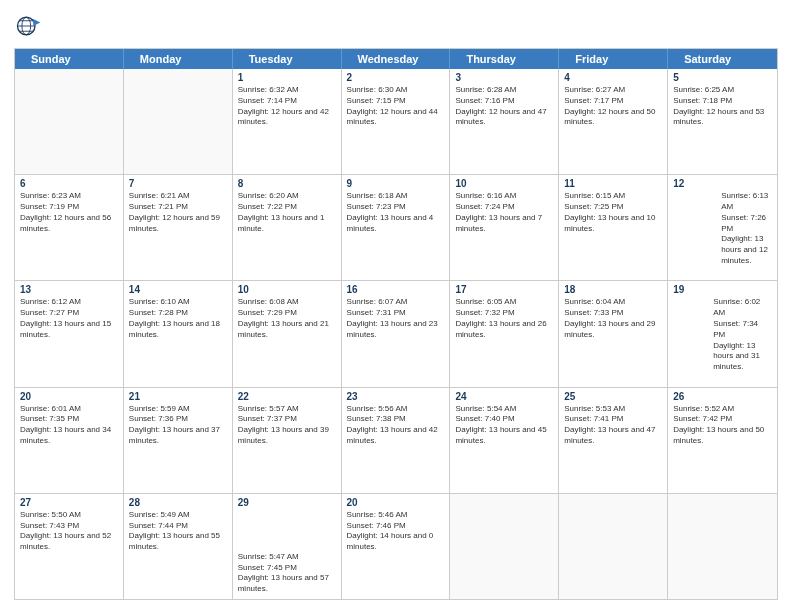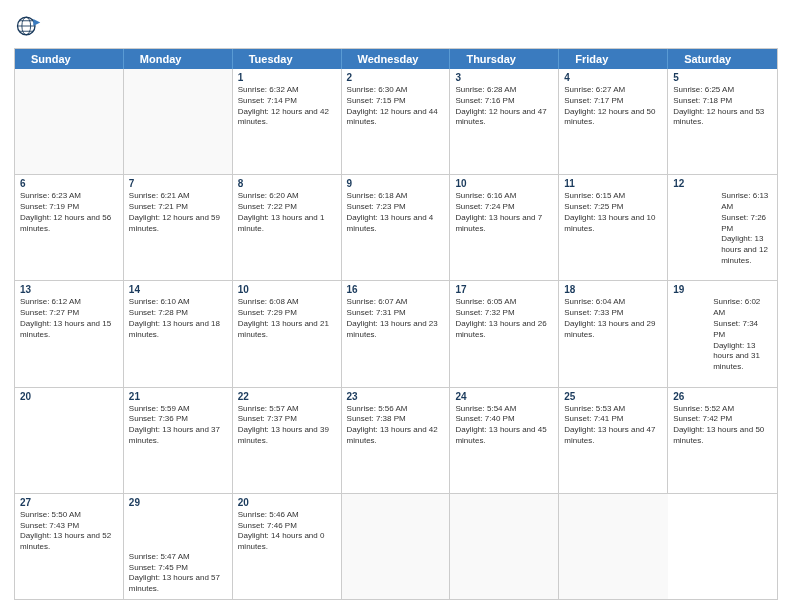--- a/index.html
+++ b/index.html
@@ -269,20 +269,23 @@
           <div class="cal-cell">
             <div class="day-num">19</div>
             <div class="cell-text" style="white-space: pre-line; margin-left: 40px;">Sunrise: 6:02 AM
 Sunset: 7:34 PM
 Daylight: 13 hours and 31 minutes.</div>
           </div>
         </div>
         <div class="cal-row">
           <div class="cal-cell">
             <div class="day-num">20</div>
+            <div class="cell-text" style="white-space: pre-line;">Sunrise: 6:01 AM
+Sunset: 7:35 PM
+Daylight: 13 hours and 34 minutes.</div>
           </div>
           <div class="cal-cell">
             <div class="day-num">21</div>
             <div class="cell-text" style="white-space: pre-line;">Sunrise: 5:59 AM
 Sunset: 7:36 PM
 Daylight: 13 hours and 37 minutes.</div>
           </div>
           <div class="cal-cell">
             <div class="day-num">22</div>
             <div class="cell-text" style="white-space: pre-line;">Sunrise: 5:57 AM
@@ -315,20 +318,26 @@
           </div>
         </div>
         <div class="cal-row">
           <div class="cal-cell">
             <div class="day-num">27</div>
             <div class="cell-text" style="white-space: pre-line;">Sunrise: 5:50 AM
 Sunset: 7:43 PM
 Daylight: 13 hours and 52 minutes.</div>
           </div>
           <div class="cal-cell">
+            <div class="day-num">28</div>
+            <div class="cell-text" style="white-space: pre-line;">Sunrise: 5:49 AM
+Sunset: 7:44 PM
+Daylight: 13 hours and 55 minutes.</div>
+          </div>
+          <div class="cal-cell">
             <div class="day-num">29</div>
             <div class="cell-text" style="white-space: pre-line; margin-top: 44px;">Sunrise: 5:47 AM
 Sunset: 7:45 PM
 Daylight: 13 hours and 57 minutes.</div>
           </div>
           <div class="cal-cell">
             <div class="day-num">20</div>
             <div class="cell-text" style="white-space: pre-line;">Sunrise: 5:46 AM
 Sunset: 7:46 PM
 Daylight: 14 hours and 0 minutes.</div>

